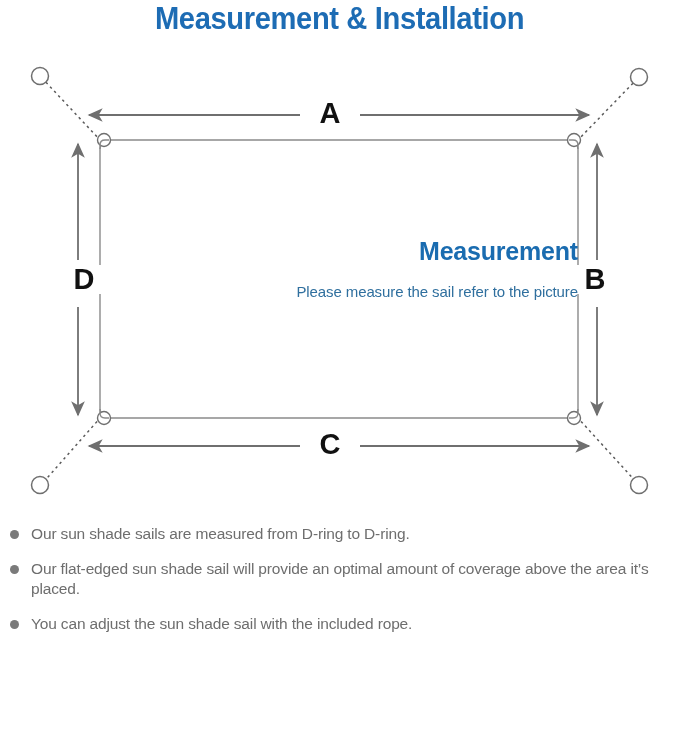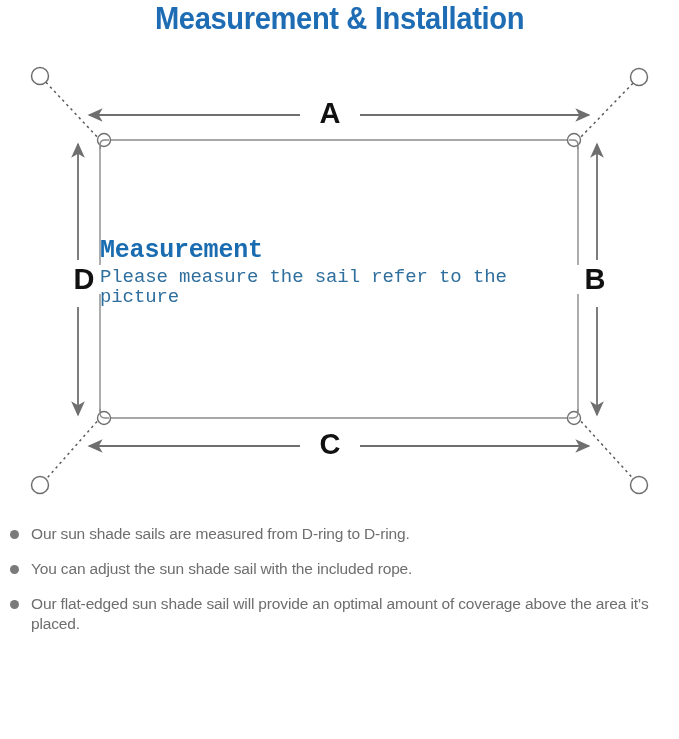--- a/index.html
+++ b/index.html
@@ -58,33 +58,32 @@
   #label-c { left: 307px; top: 385px; width: 46px; }
   #label-b { left: 574px; top: 220px; width: 42px; }
   #label-d { left: 62px;  top: 220px; width: 44px; }
 
   
   #center-block {
     position: absolute;
     left: 100px;
     top: 190px;
     width: 478px;
-    text-align: left;
-    font-family: Liberation Mono, monospace;
+    text-align: right;
   }
   #center-title {
     font-size: 25px;
     font-weight: bold;
     color: #1a6cb0;
     line-height: 32px;
     letter-spacing: -0.2px;
   }
   #center-subtitle {
-    margin-top: 0;
-    font-size: 19px;
+    margin-top: 15px;
+    font-size: 15px;
     color: #2f6f9e;
     line-height: 20px;
     letter-spacing: -0.1px;
   }
 
   
   #notes {
     position: absolute;
     left: 0;
     top: 524px;
@@ -171,19 +170,19 @@
   </div>
 </div>
 
 <div id="notes">
   <div class="note-item">
     <span class="note-bullet"></span>
     <span>Our sun shade sails are measured from D-ring to D-ring.</span>
   </div>
   <div class="note-item">
     <span class="note-bullet"></span>
-    <span>You can adjust the sun shade sail with the included rope.</span>
+    <span>Our flat-edged sun shade sail will provide an optimal amount of coverage above the area it’s placed.</span>
   </div>
   <div class="note-item">
     <span class="note-bullet"></span>
-    <span>Our flat-edged sun shade sail will provide an optimal amount of coverage above the area it’s placed.</span>
+    <span>You can adjust the sun shade sail with the included rope.</span>
   </div>
 </div>
 
 </body></html>

